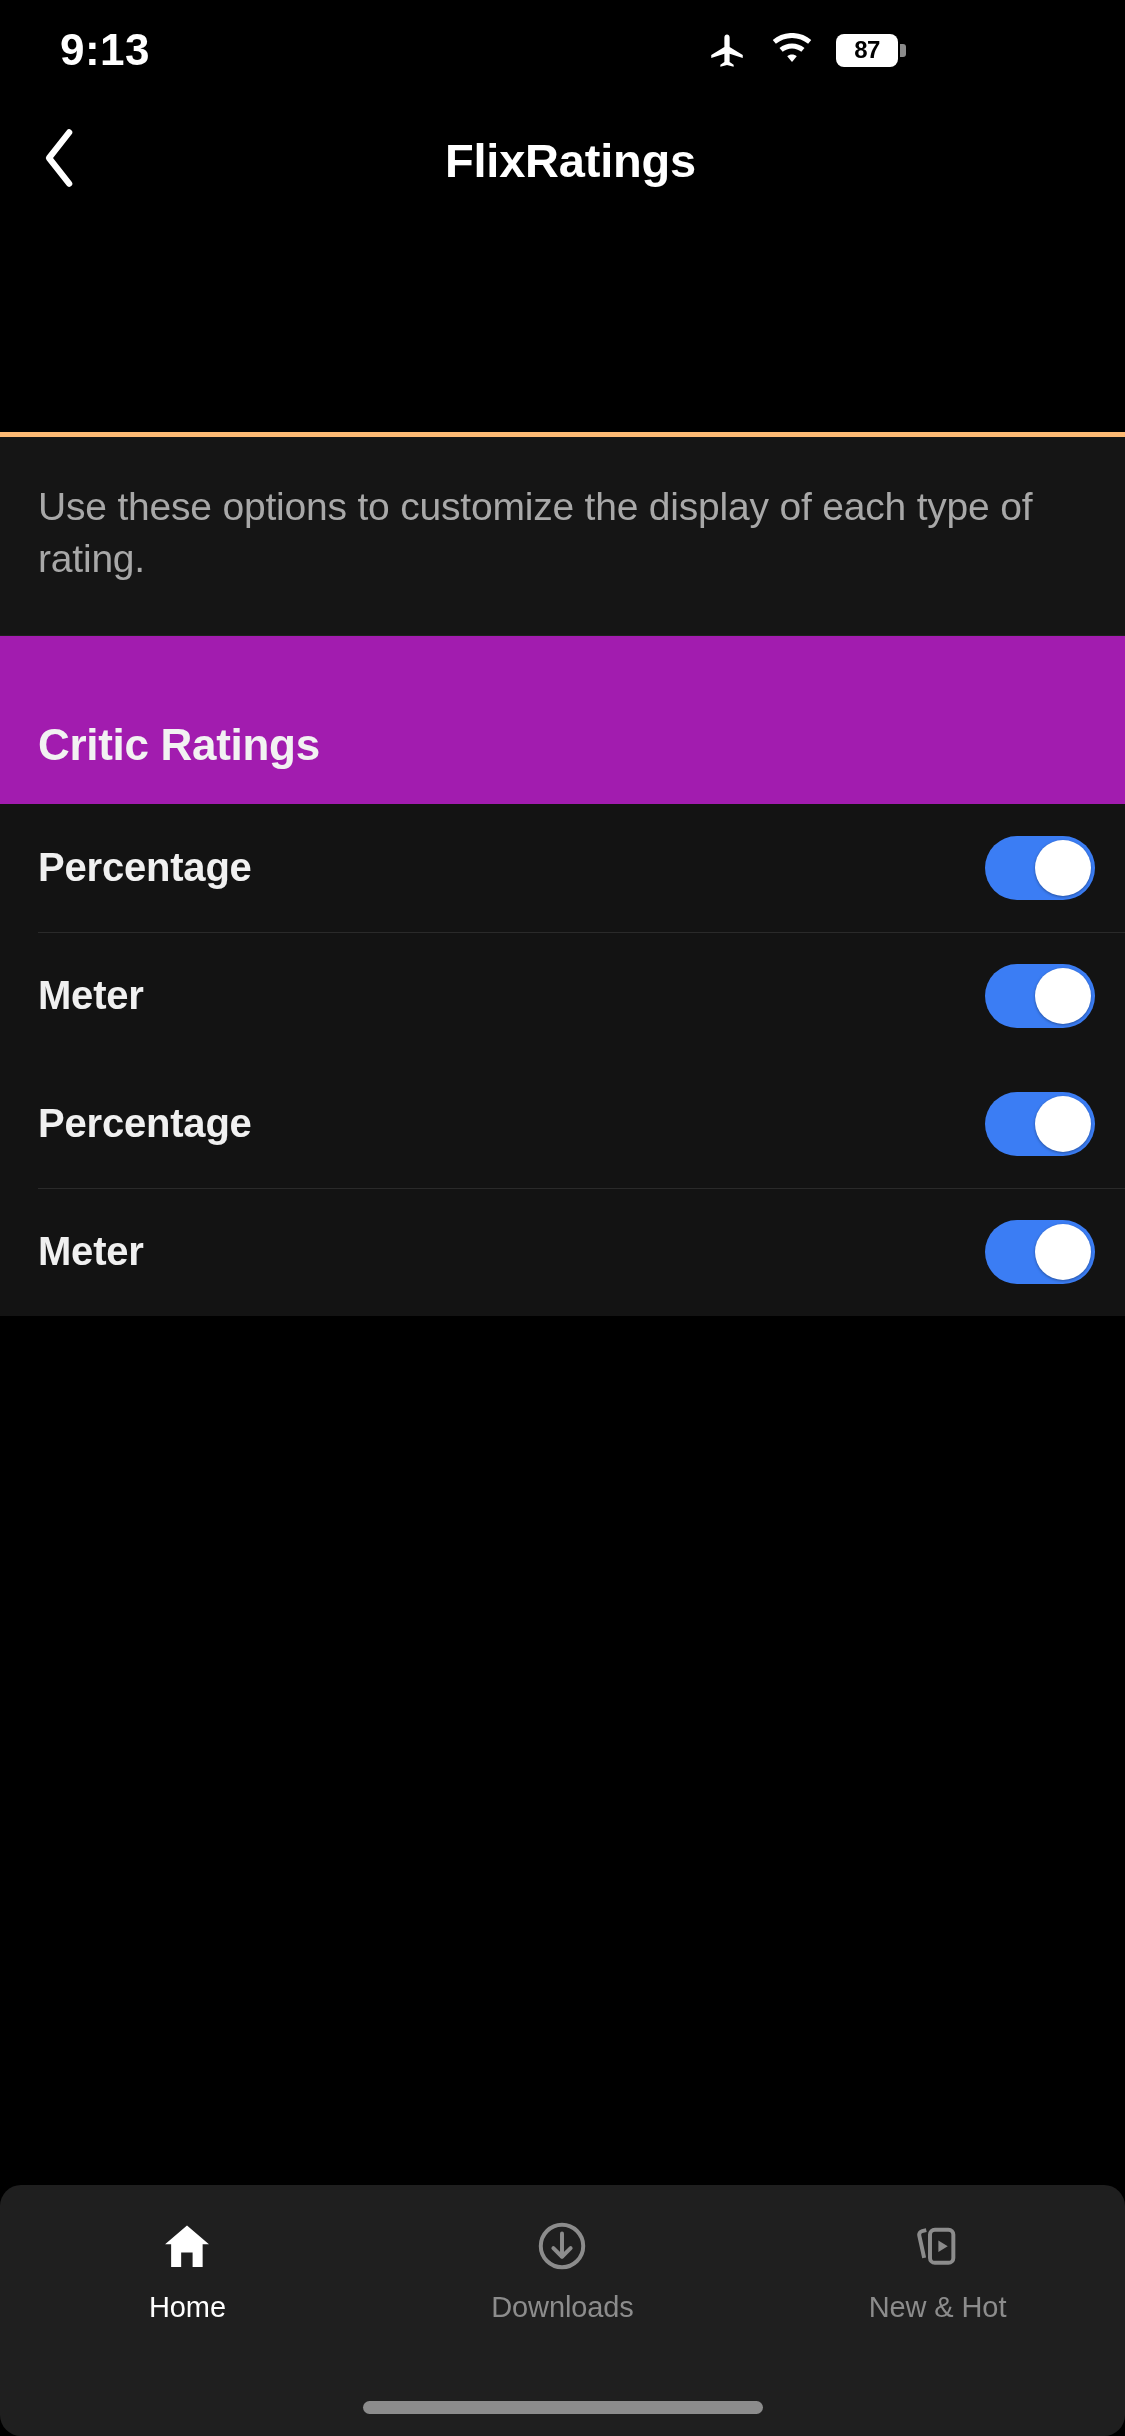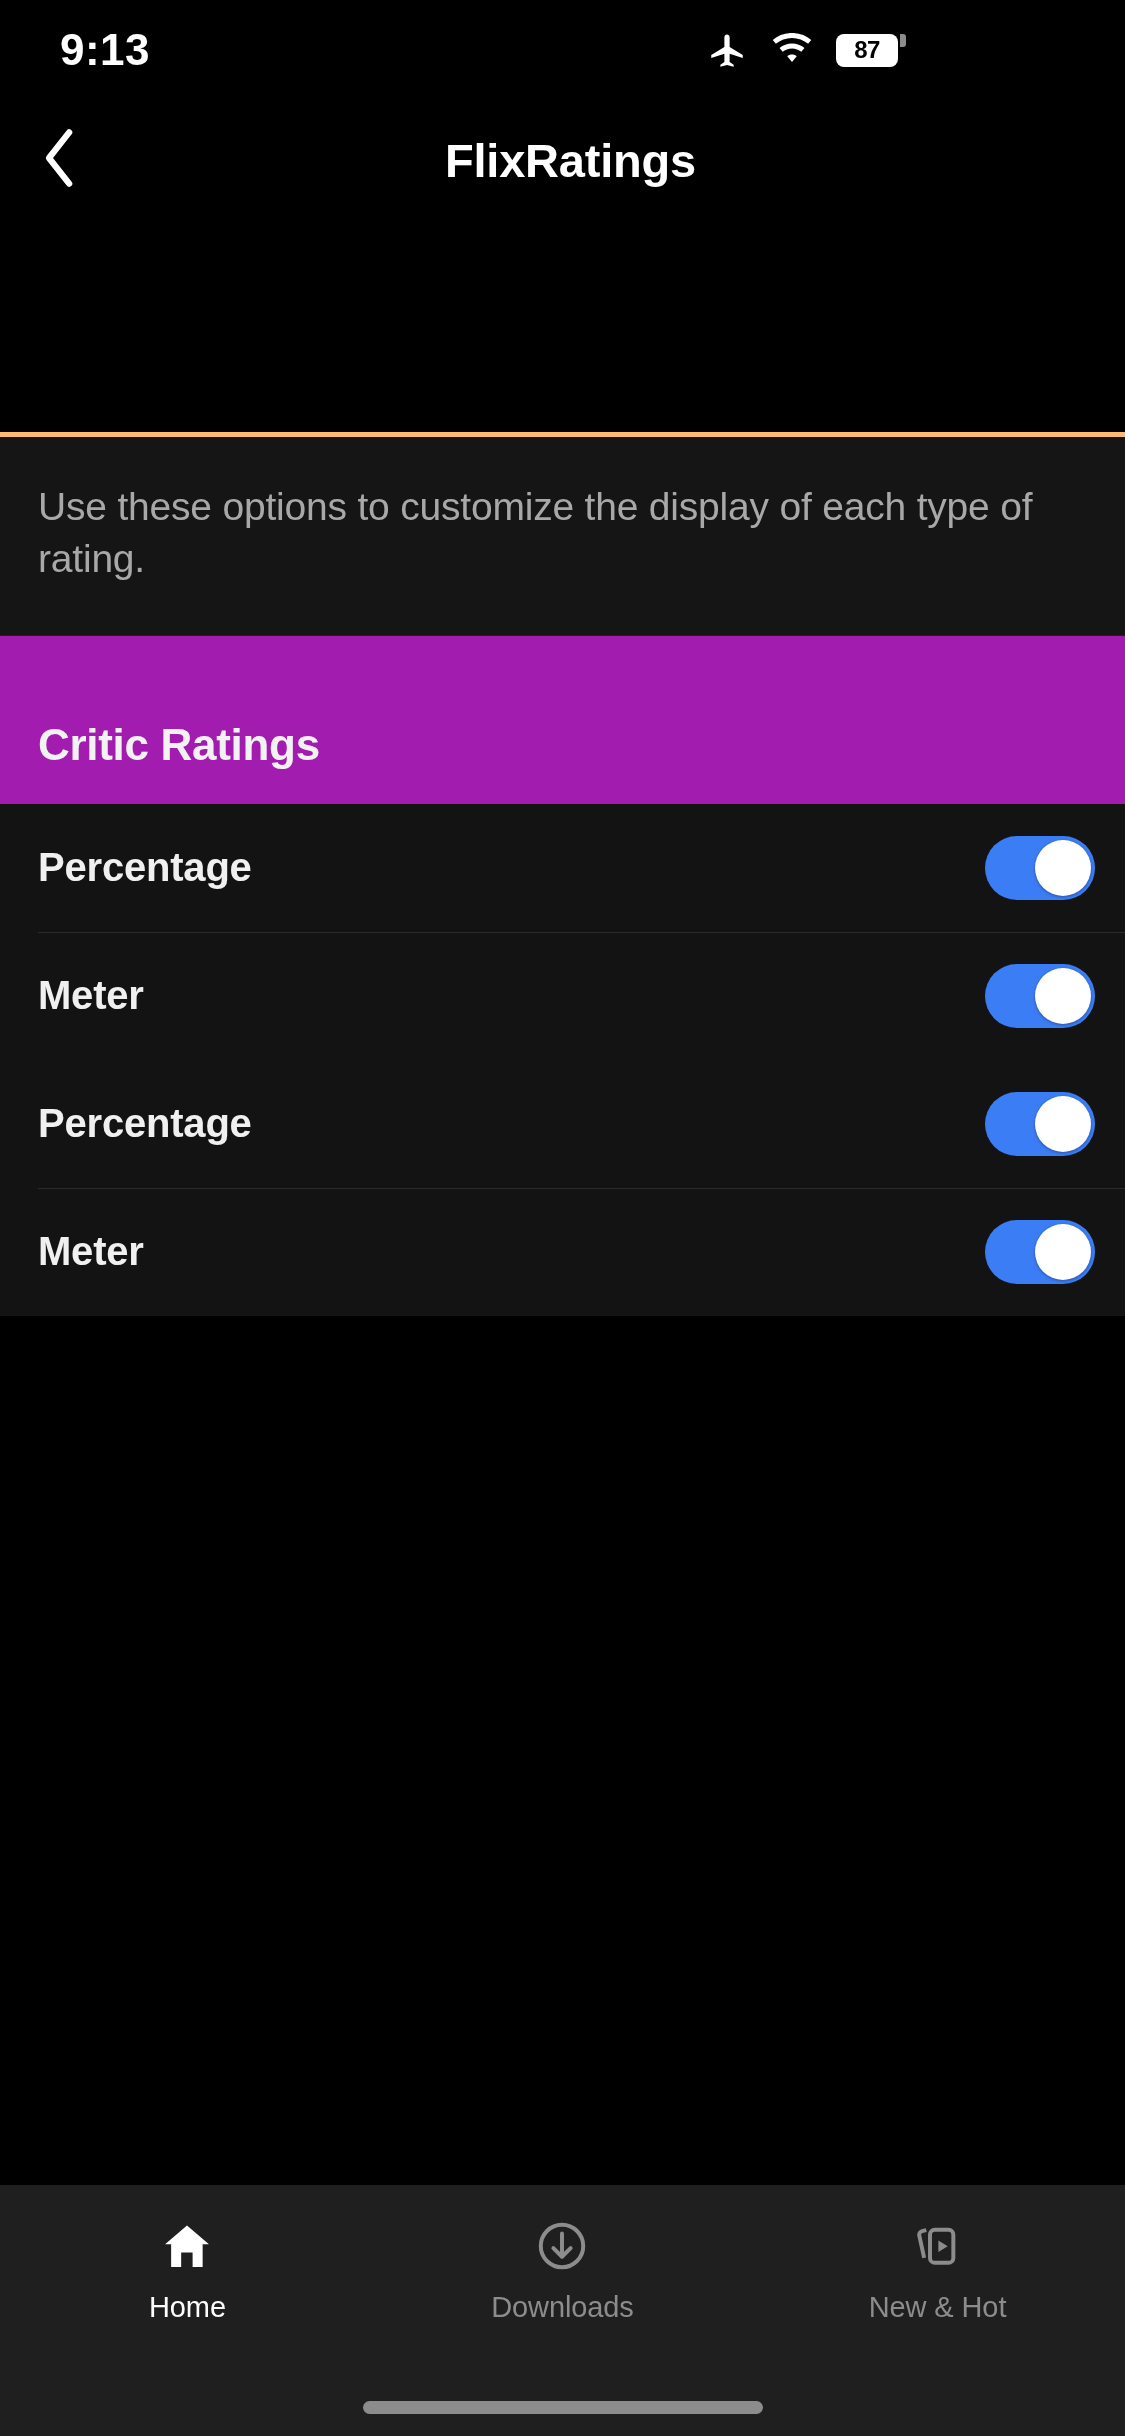--- a/index.html
+++ b/index.html
@@ -18,21 +18,21 @@
     display:flex; align-items:center; justify-content:space-between;
     padding:0 64px 0 60px;
   }
   .status-time{
     font-size:44px; font-weight:600; letter-spacing:0.5px; color:#fff;
     line-height:1;
   }
   .status-right{ display:flex; align-items:center; gap:22px; }
   .icon-airplane svg, .icon-wifi svg { display:block; }
   .battery{
-    display:flex; align-items:flex-start;
+    display:flex; align-items:center;
   }
   .battery-body{
     width:62px; height:33px; border-radius:8px; background:#fff;
     display:flex; align-items:center; justify-content:center;
   }
   .battery-level{
     font-size:24px; font-weight:700; color:#000; line-height:1;
     letter-spacing:-0.5px;
   }
   .battery-cap{
@@ -101,20 +101,21 @@
     border-radius:50%; background:#fff;
     box-shadow:0 1px 3px rgba(0,0,0,.35);
   }
 
   
   .tabbar{
     position:absolute; left:0; bottom:0; width:1125px; height:251px;
     background:#1f1f1f;
     display:flex; align-items:flex-start; justify-content:space-around;
     padding-top:30px;
+    border-radius:21px;
   }
   .tab{
     width:33.33%; display:flex; flex-direction:column;
     align-items:center; gap:14px;
   }
   .tab-icon{ height:62px; display:flex; align-items:center; justify-content:center; }
   .tab-label{ font-size:29px; letter-spacing:-0.1px; }
   .tab.active .tab-label{ color:#fff; }
   .tab .tab-label{ color:#8c8c8c; }
 

